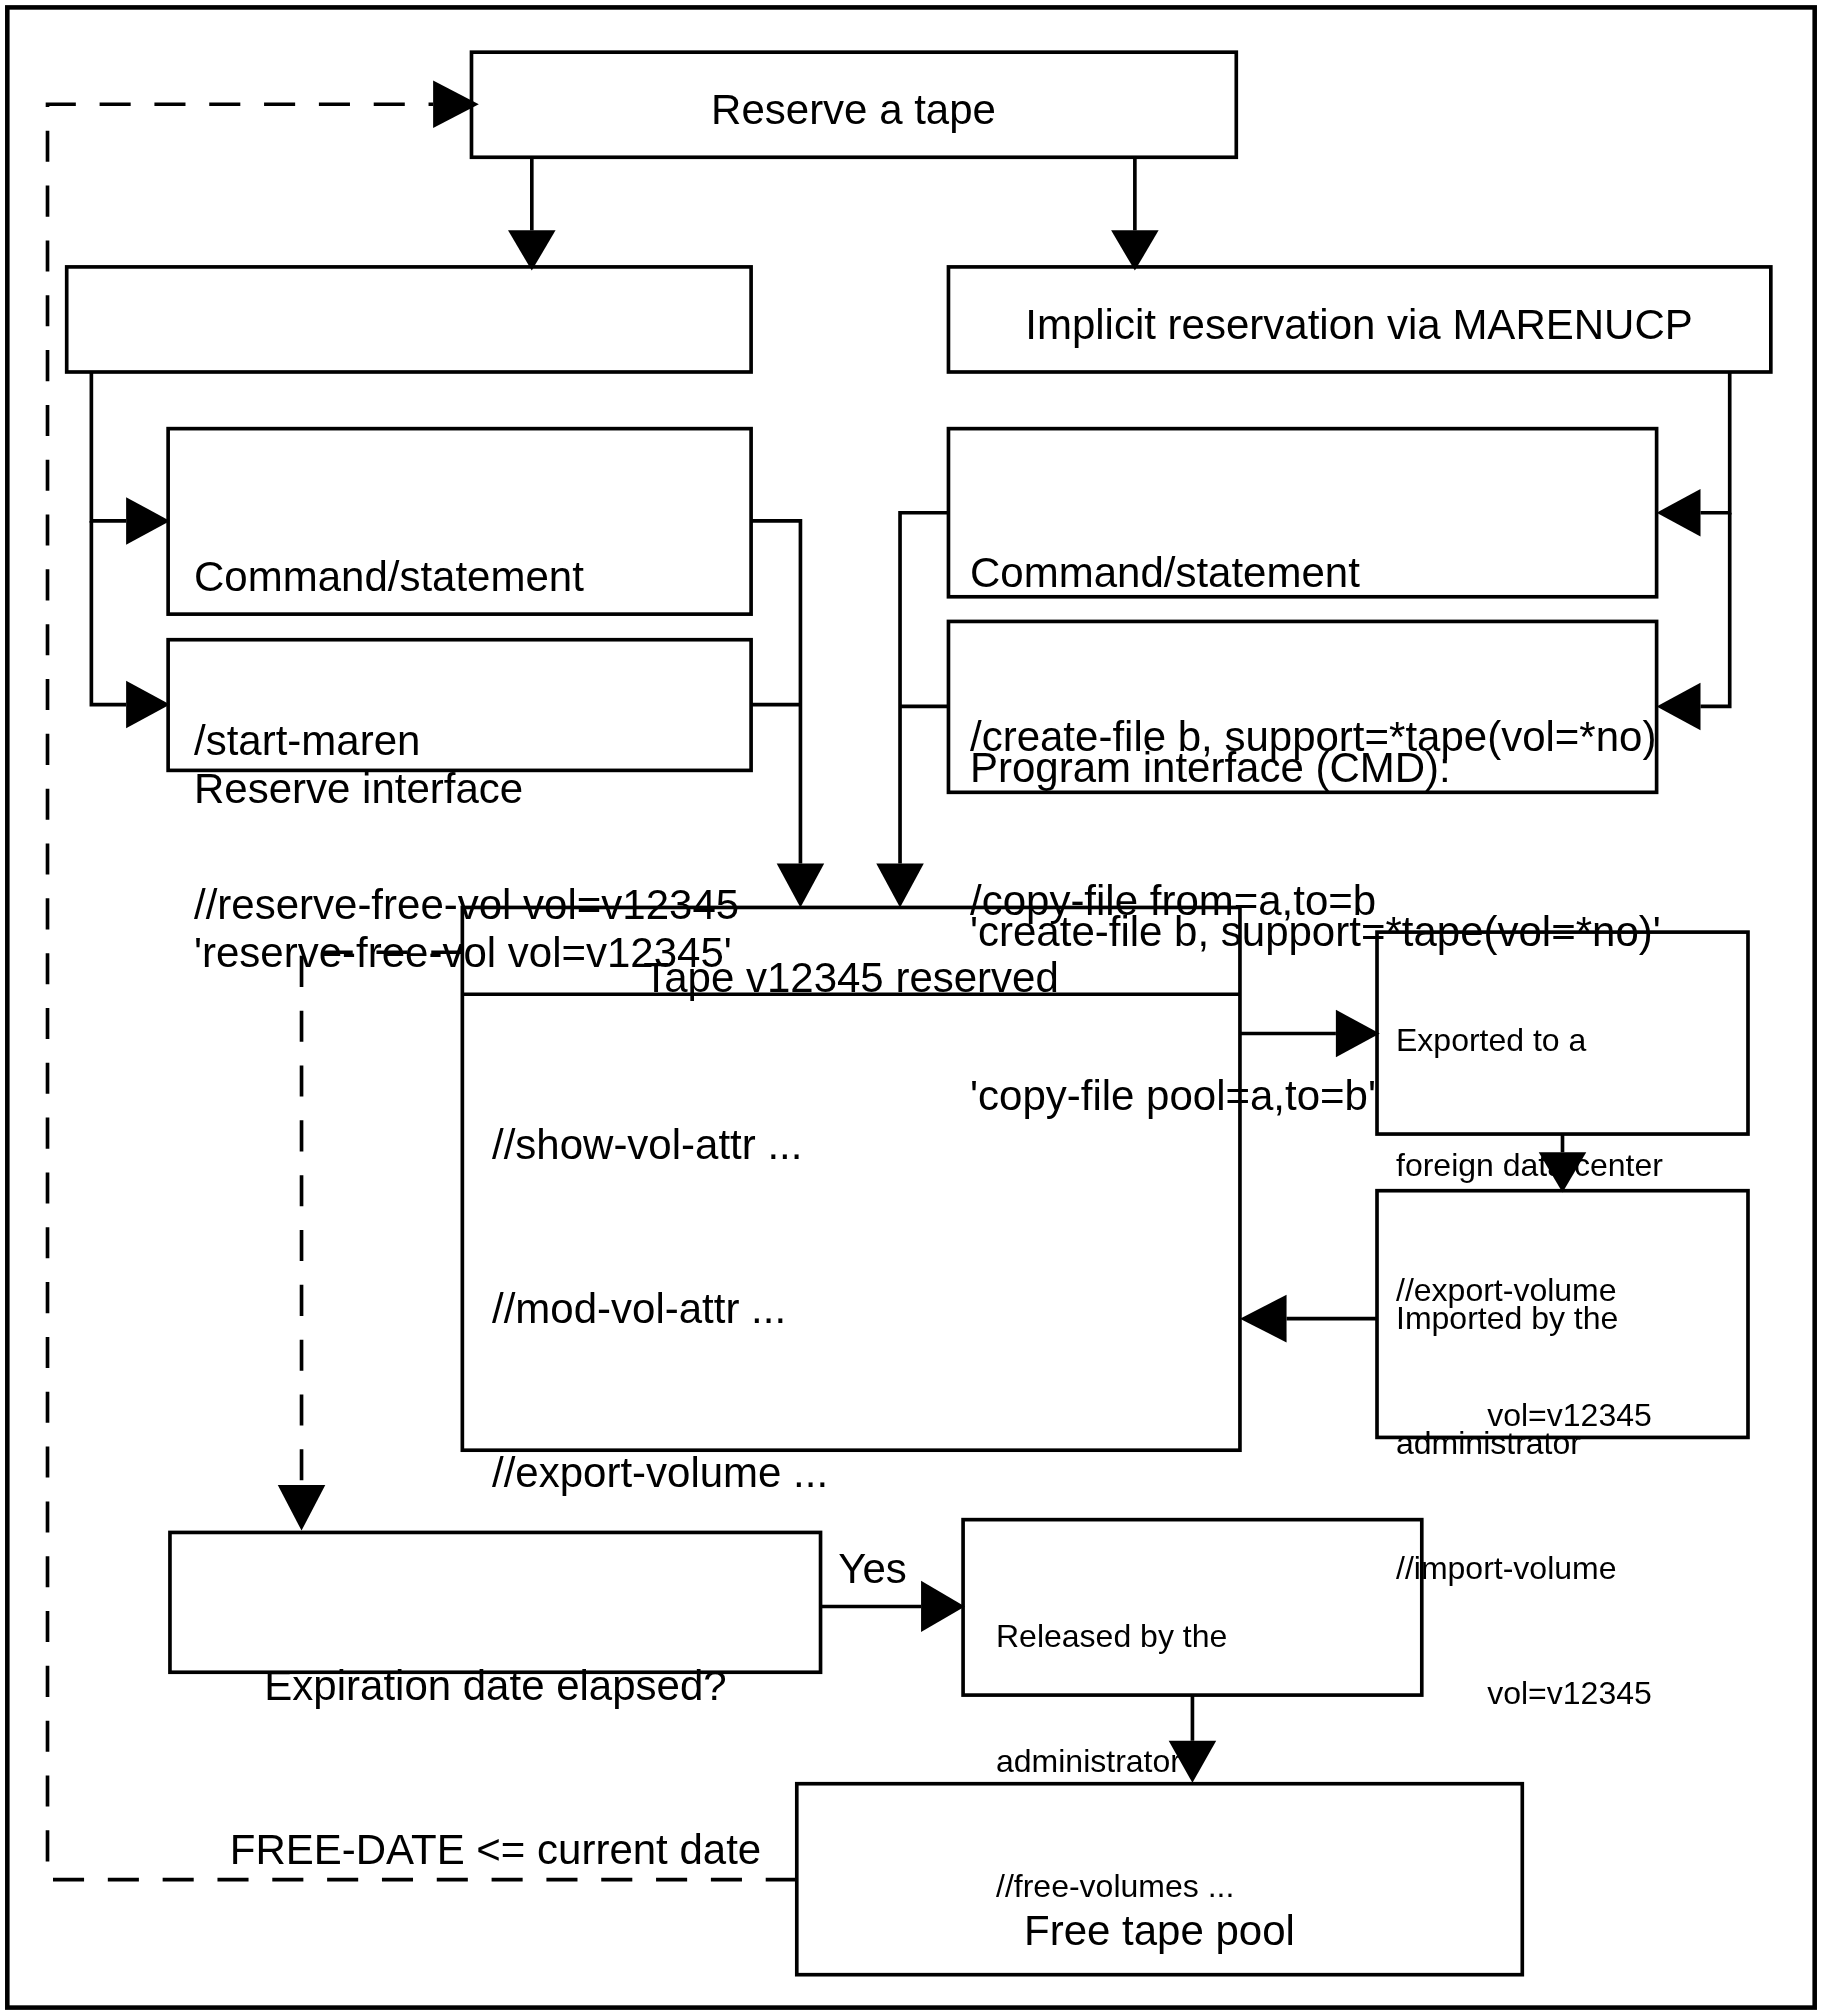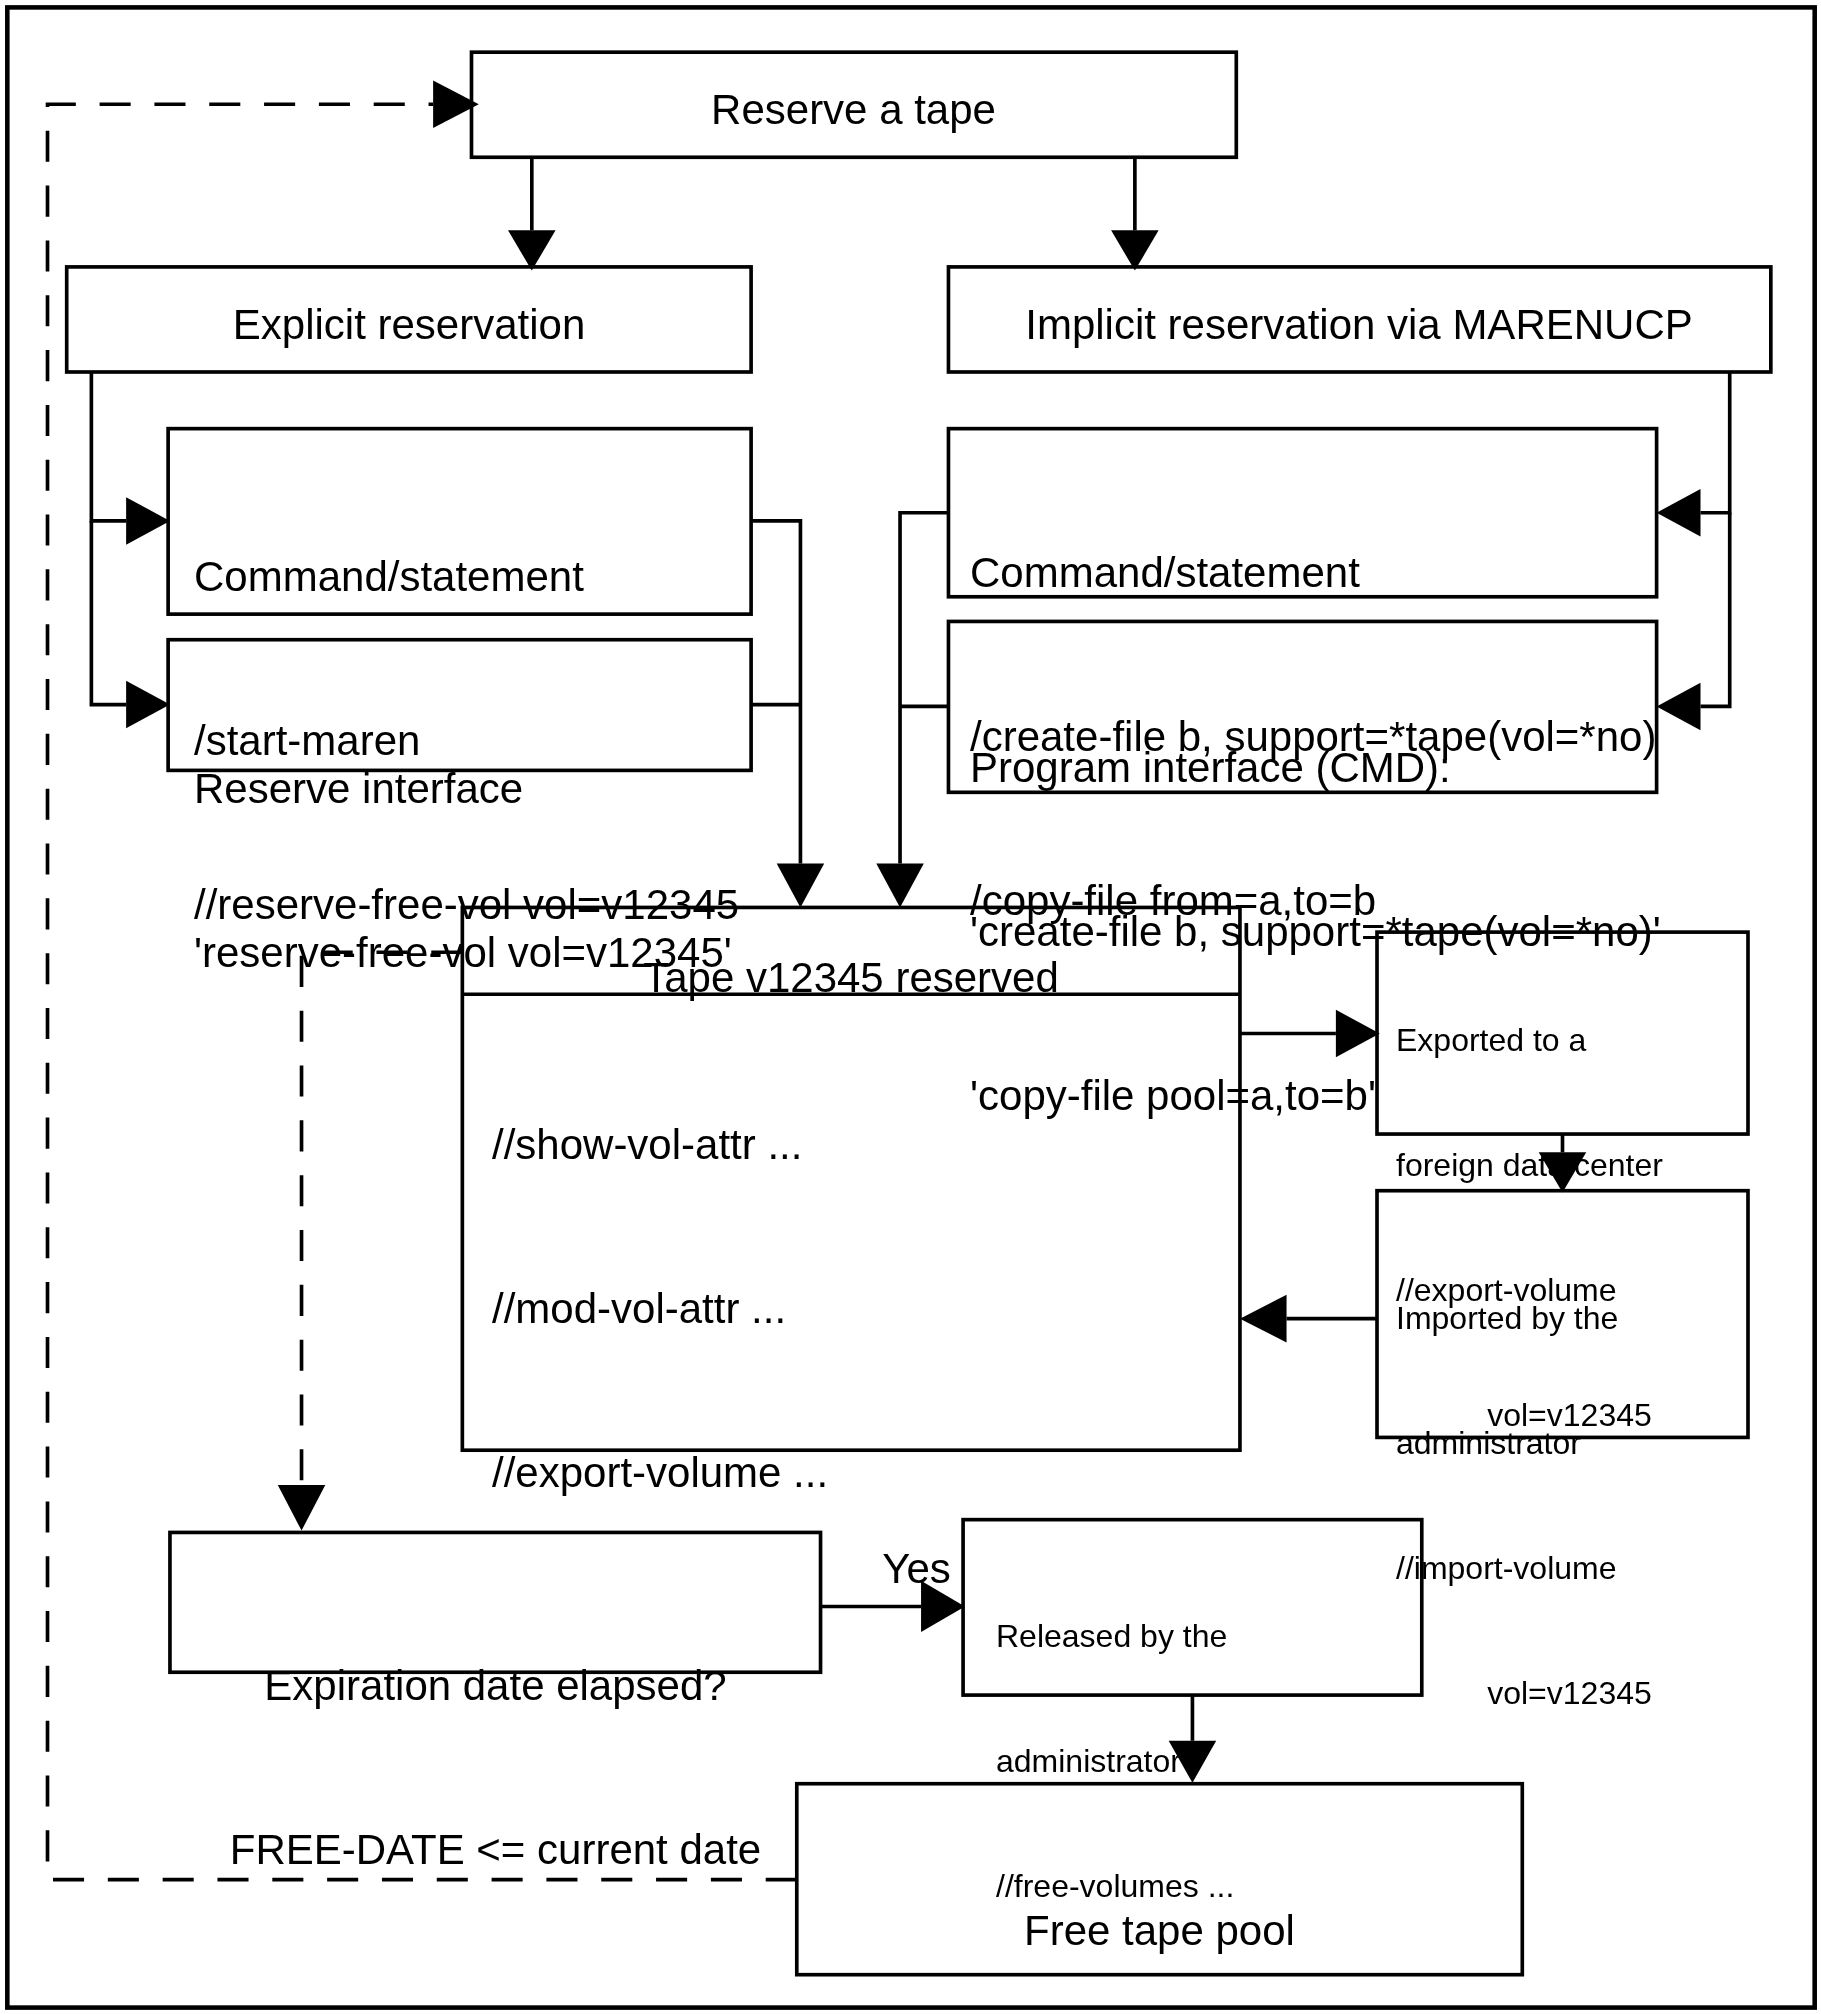--- a/index.html
+++ b/index.html
@@ -121,21 +121,20 @@
 
     <g>
       <path class="conn" d="M 1305 1855 L 1305 1905"></path>
       <polygon class="arrowhead" points="1279,1905 1331,1905 1305,1951"></polygon>
     </g>
 
   </svg>
 
   <div class="lbl f46 t-center" style="left:471px;top:83px;width:765px;">Reserve a tape</div>
 
-  <div class="lbl f46 t-center" style="left:67px;top:298px;width:684px;">Explicit reservation</div>
 
   <div class="lbl f46 t-center" style="left:948px;top:298px;width:822px;">Implicit reservation via MARENUCP</div>
 
   <div class="lbl f46 t-left" style="left:194px;top:441px;width:548px;">
     <div>Command/statement</div>
     <div>/start-maren</div>
     <div>//reserve-free-vol vol=v12345</div>
   </div>
 
   <div class="lbl f46 t-left" style="left:194px;top:653px;width:548px;">
@@ -188,16 +187,16 @@
     <div>administrator</div>
     <div>//free-volumes ...</div>
   </div>
 
   <div class="lbl f46 t-center" style="left:797px;top:1795px;width:725px;">
     <div>Free tape pool</div>
     
     
   </div>
 
-  <div class="lbl f46 t-center" style="left:822px;top:1542px;width:101px;padding-left:44px;">Yes</div>
+  <div class="lbl f46 t-center" style="left:822px;top:1542px;width:101px;">Yes</div>
 
 </div>
 
 
 </body></html>

